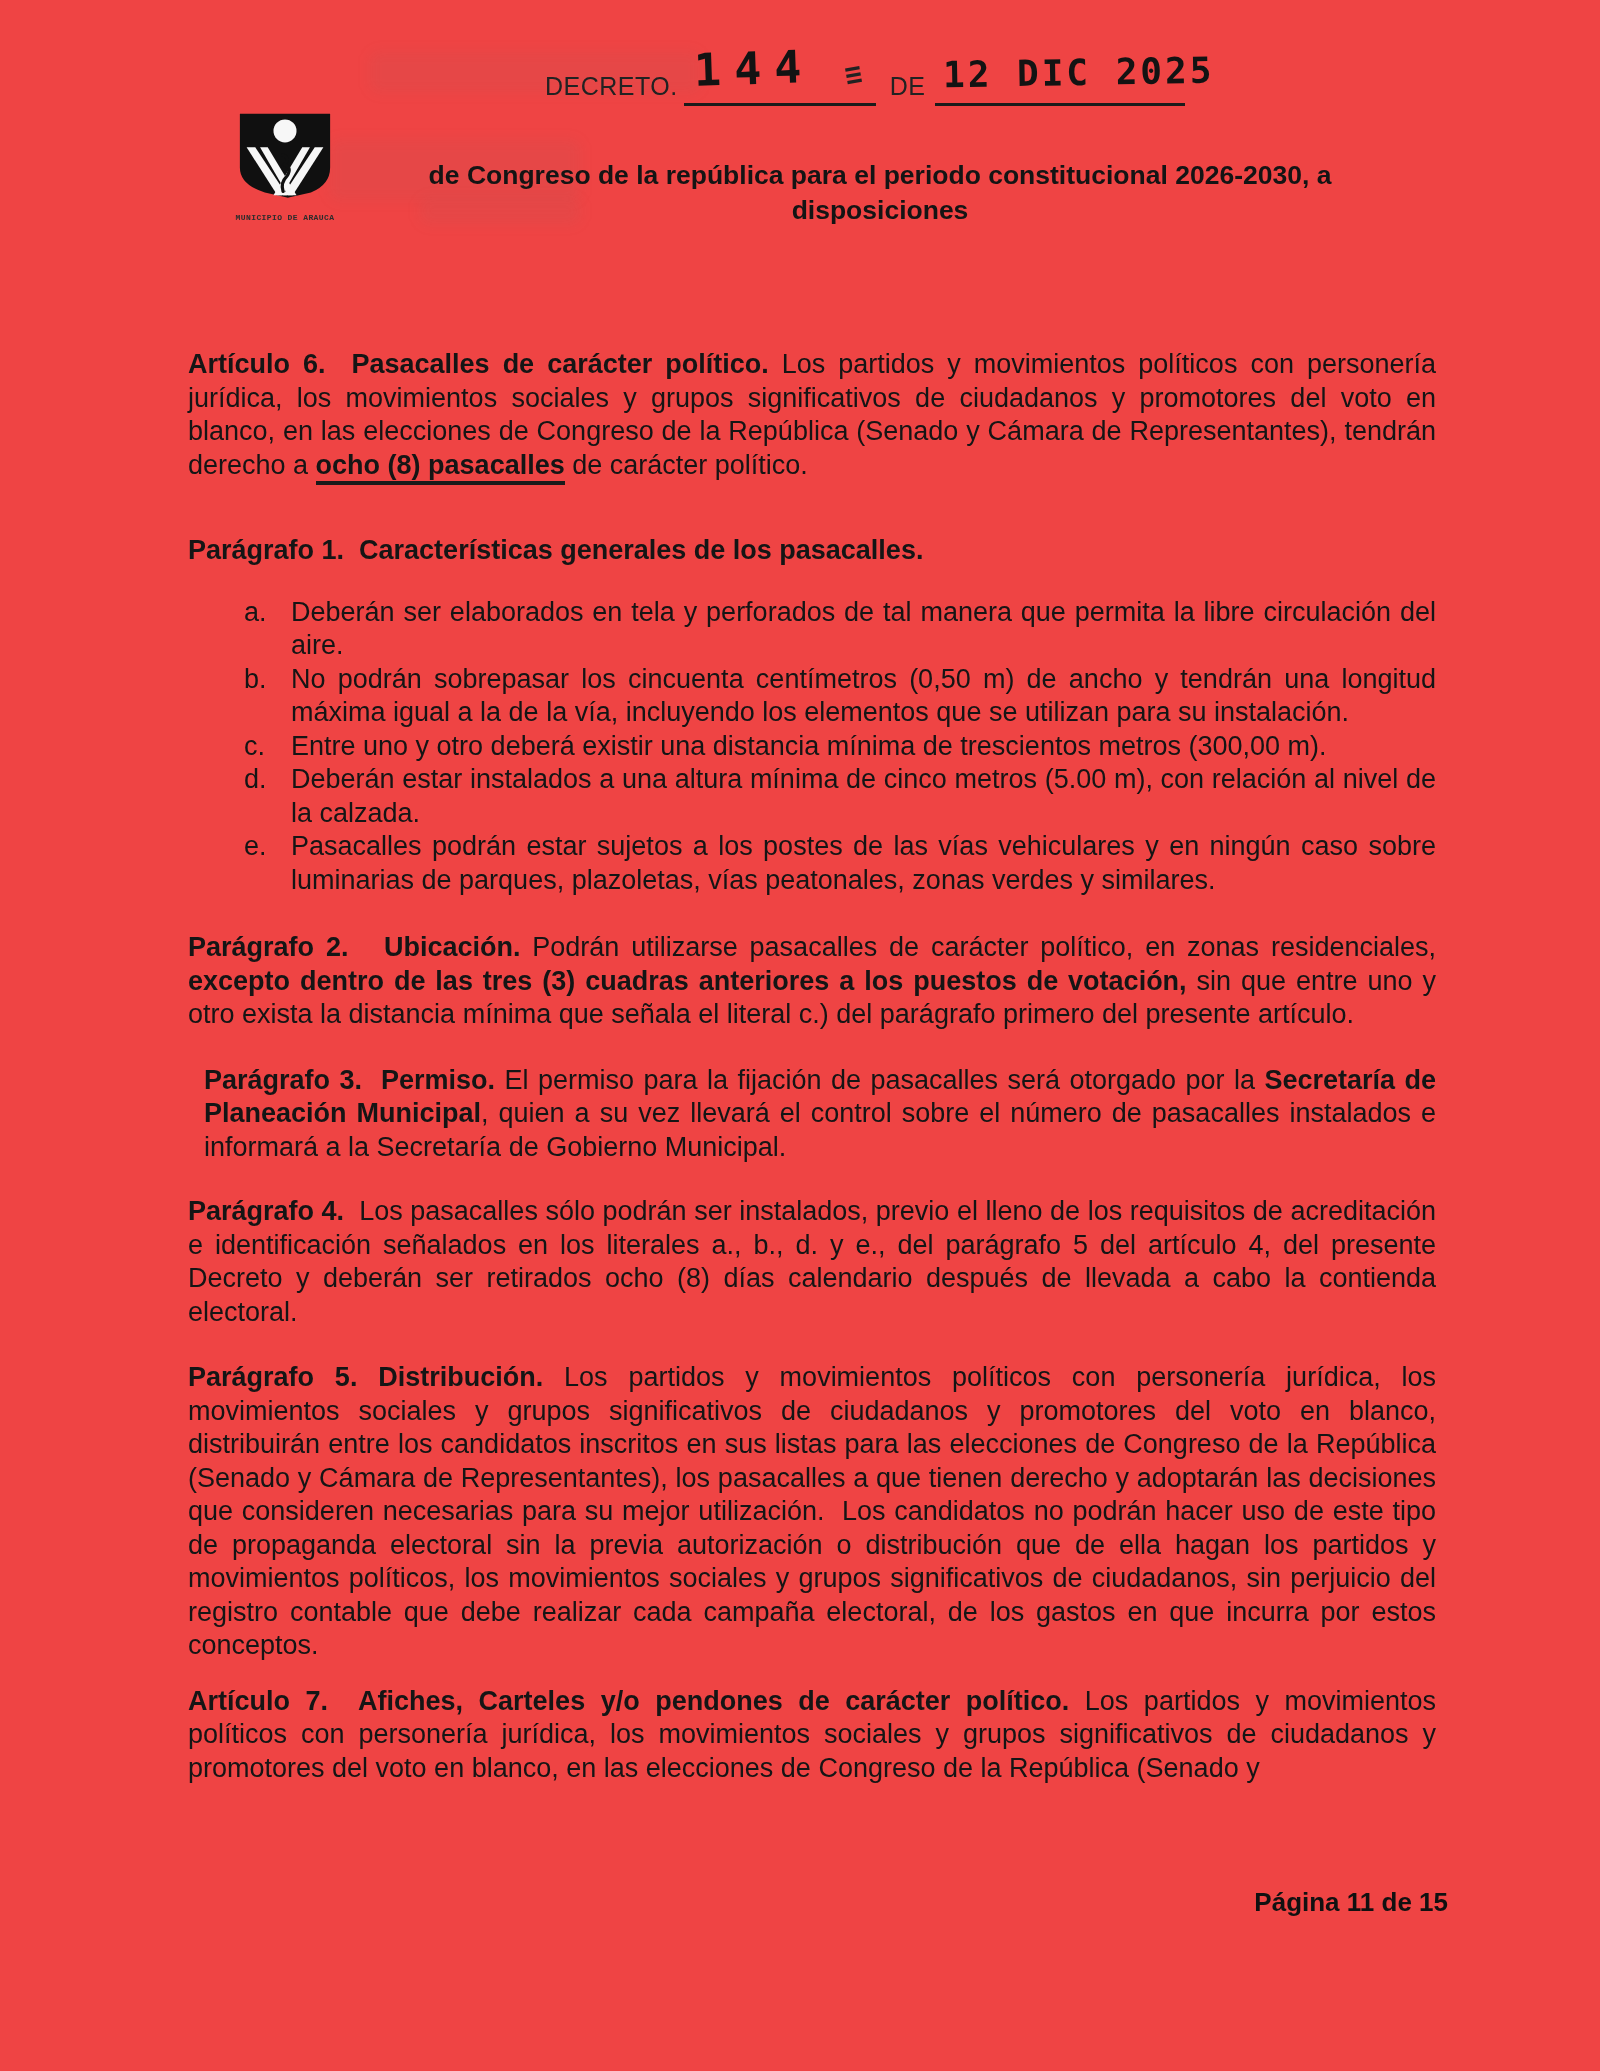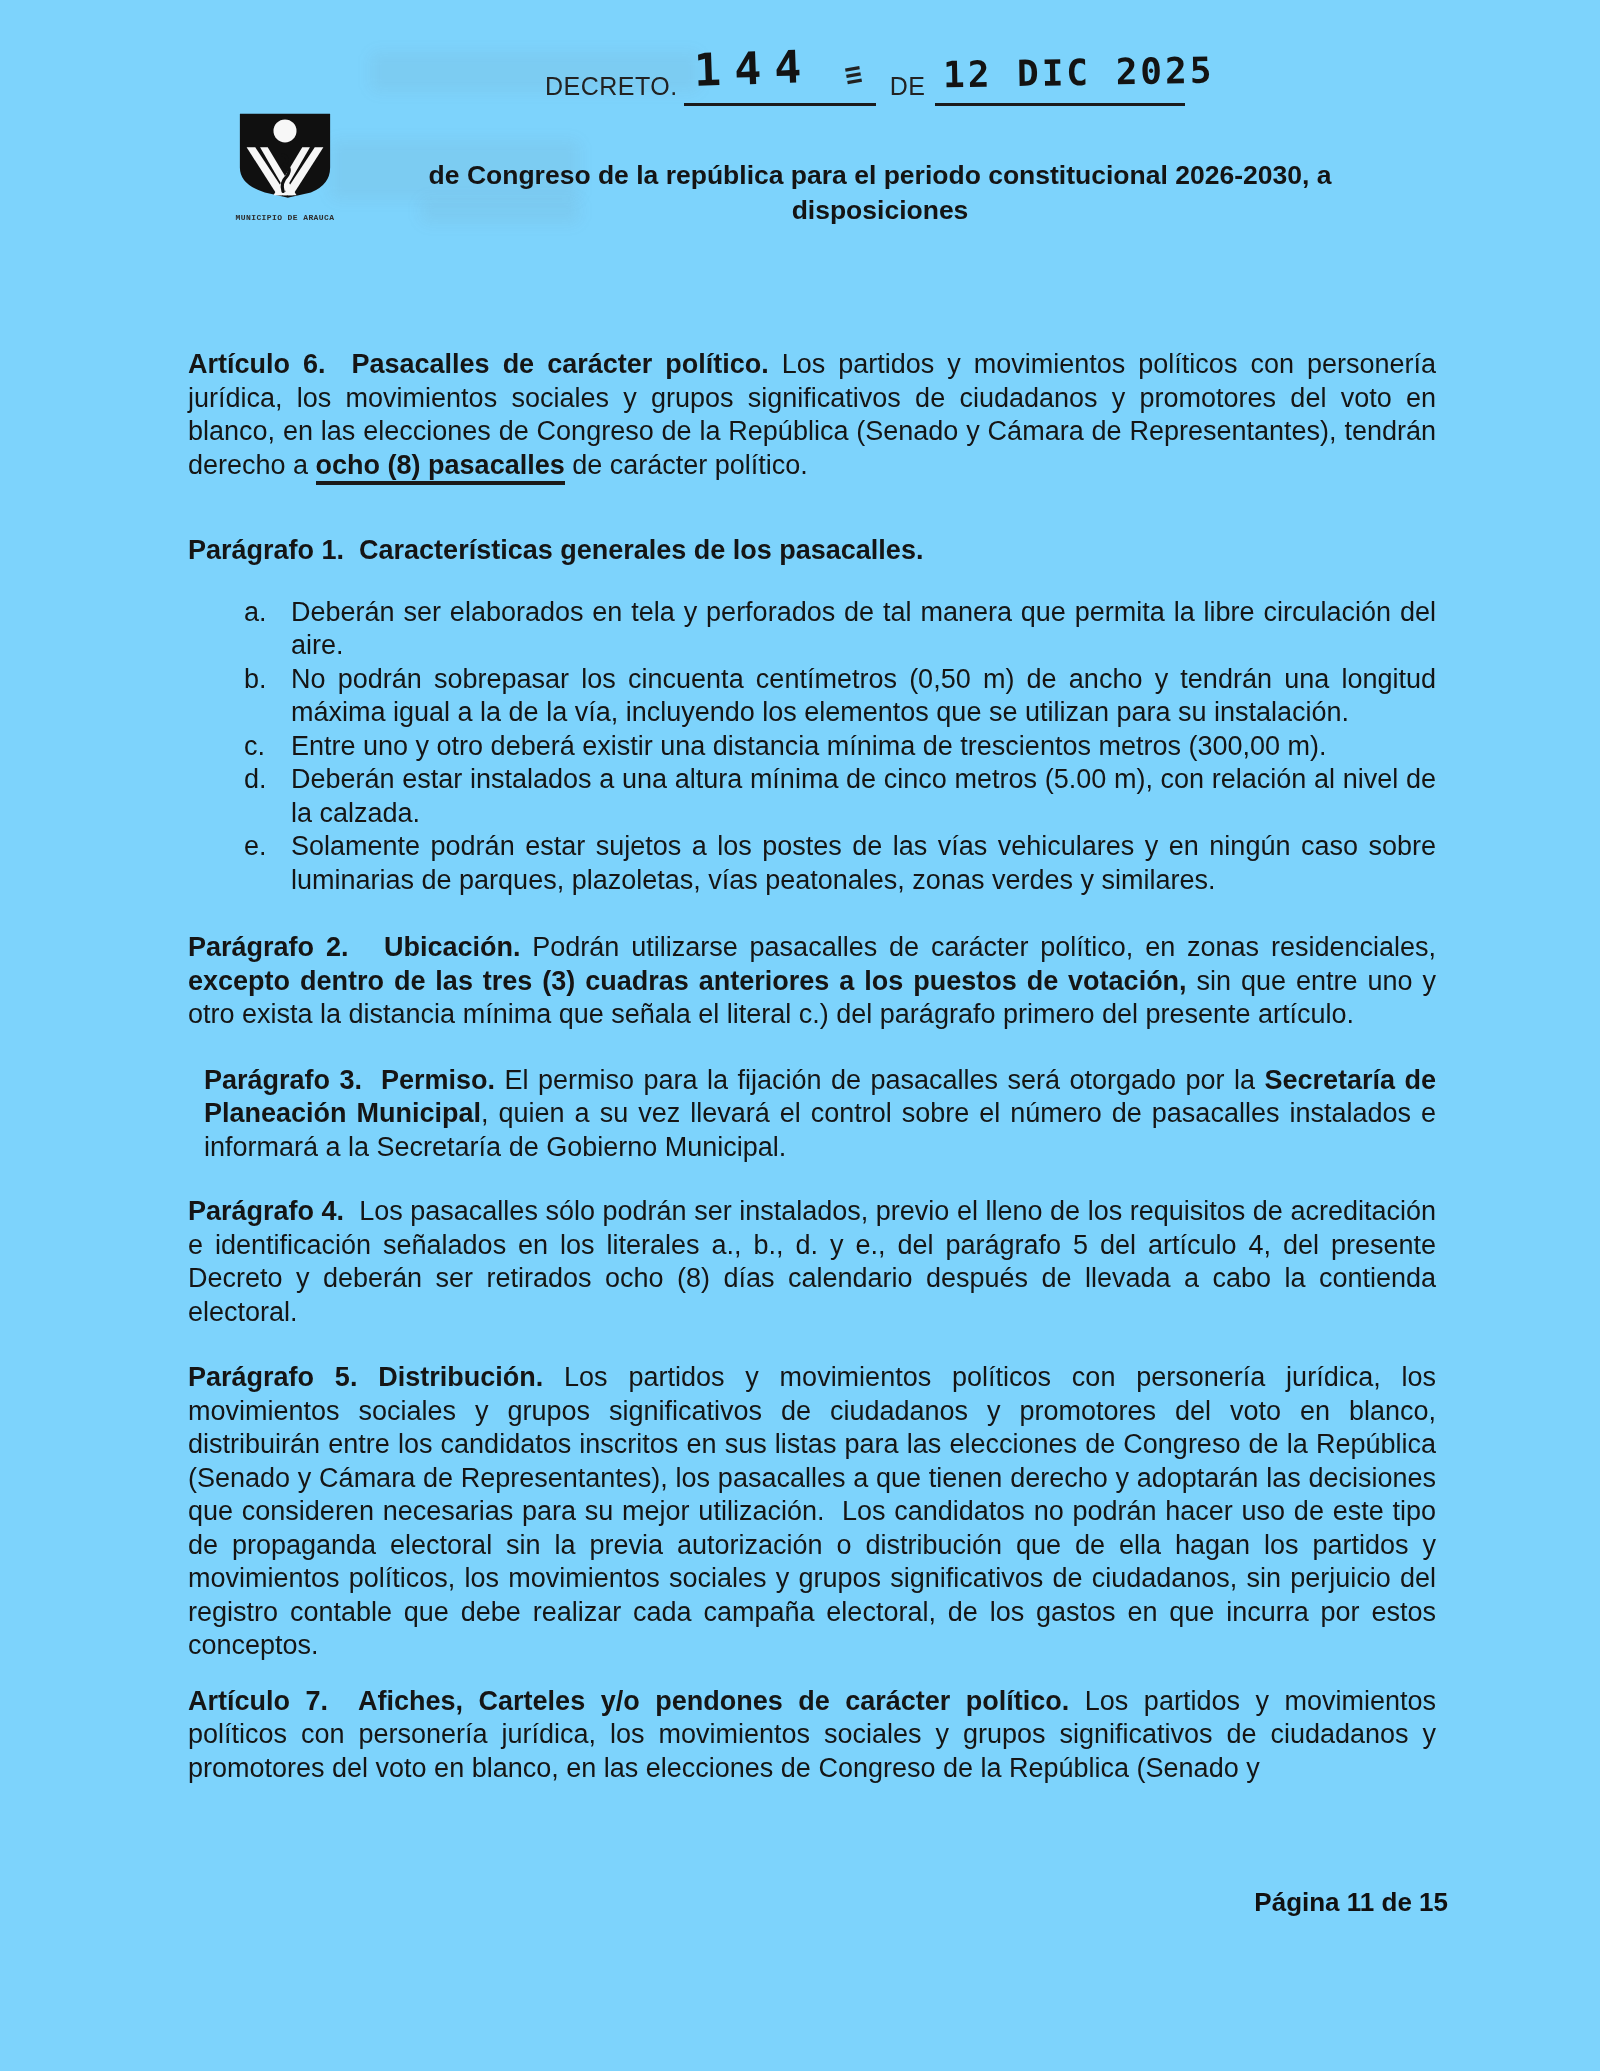--- a/index.html
+++ b/index.html
@@ -1,19 +1,19 @@
 <!DOCTYPE html>
 <html><head>
 <meta charset="utf-8">
 <style>
   * { margin:0; padding:0; box-sizing:border-box; }
   html,body { background:#ffffff; }
   .page{
     position:relative; width:1600px; height:2071px;
-    background:#7dd3fc; overflow:hidden;
+    background:#ef4444; overflow:hidden;
     font-family:"Liberation Sans", sans-serif; color:#161616;
   }
   
   .smudge{ position:absolute; background:rgba(110,110,110,.07); filter:blur(7px); border-radius:8px; }
   .smudge.s1{ left:370px; top:52px;  width:330px; height:40px; }
   .smudge.s2{ left:330px; top:140px; width:250px; height:60px; }
   .smudge.s3{ left:420px; top:198px; width:160px; height:26px; }
 
   
   .decree-row{
@@ -143,21 +143,21 @@
       <div class="list-item">
         <span class="marker">c.</span>
         <span class="li-text">Entre uno y otro deberá existir una distancia mínima de trescientos metros (300,00 m).</span>
       </div>
       <div class="list-item">
         <span class="marker">d.</span>
         <span class="li-text">Deberán estar instalados a una altura mínima de cinco metros (5.00 m), con relación al nivel de la calzada.</span>
       </div>
       <div class="list-item">
         <span class="marker">e.</span>
-        <span class="li-text">Solamente podrán estar sujetos a los postes de las vías vehiculares y en ningún caso sobre luminarias de parques, plazoletas, vías peatonales, zonas verdes y similares.</span>
+        <span class="li-text">Pasacalles podrán estar sujetos a los postes de las vías vehiculares y en ningún caso sobre luminarias de parques, plazoletas, vías peatonales, zonas verdes y similares.</span>
       </div>
     </div>
 
     <p class="para mp2">
       <span class="bold">Parágrafo 2.&nbsp;&nbsp; Ubicación.</span><span> Podrán utilizarse pasacalles de carácter político, en zonas residenciales, </span><span class="bold">excepto dentro de las tres (3) cuadras anteriores a los puestos de votación,</span><span> sin que entre uno y otro exista la distancia mínima que señala el literal c.) del parágrafo primero del presente artículo.</span>
     </p>
 
     <p class="para mp3">
       <span class="bold">Parágrafo 3.&nbsp; Permiso.</span><span> El permiso para la fijación de pasacalles será otorgado por la </span><span class="bold">Secretaría de Planeación Municipal</span><span>, quien a su vez llevará el control sobre el número de pasacalles instalados e informará a la Secretaría de Gobierno Municipal.</span>
     </p>

